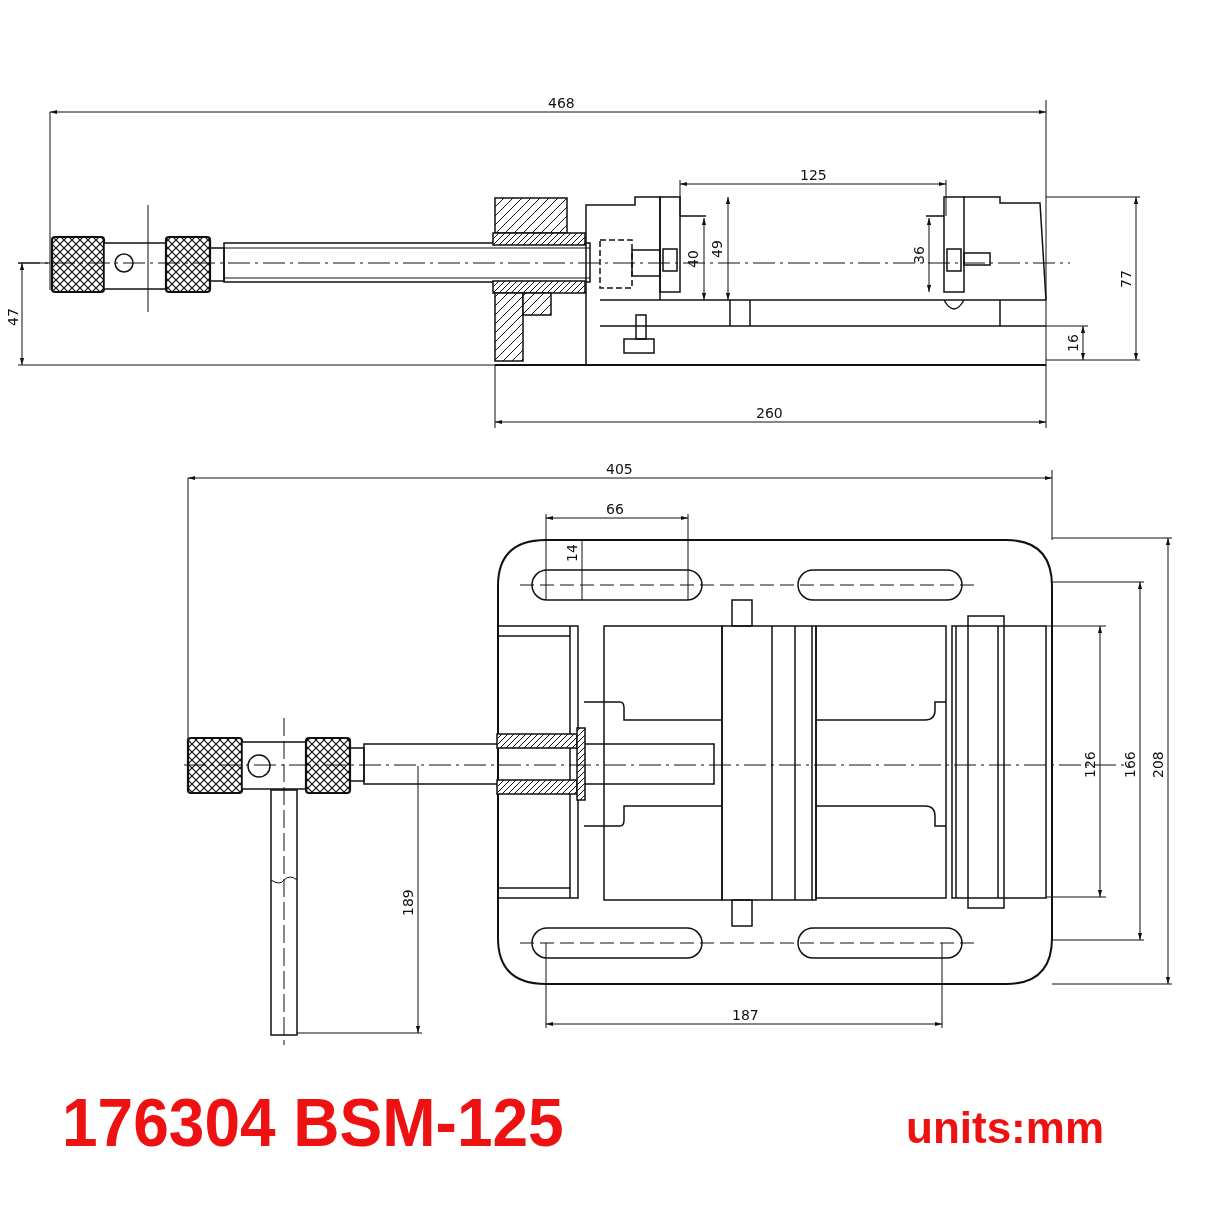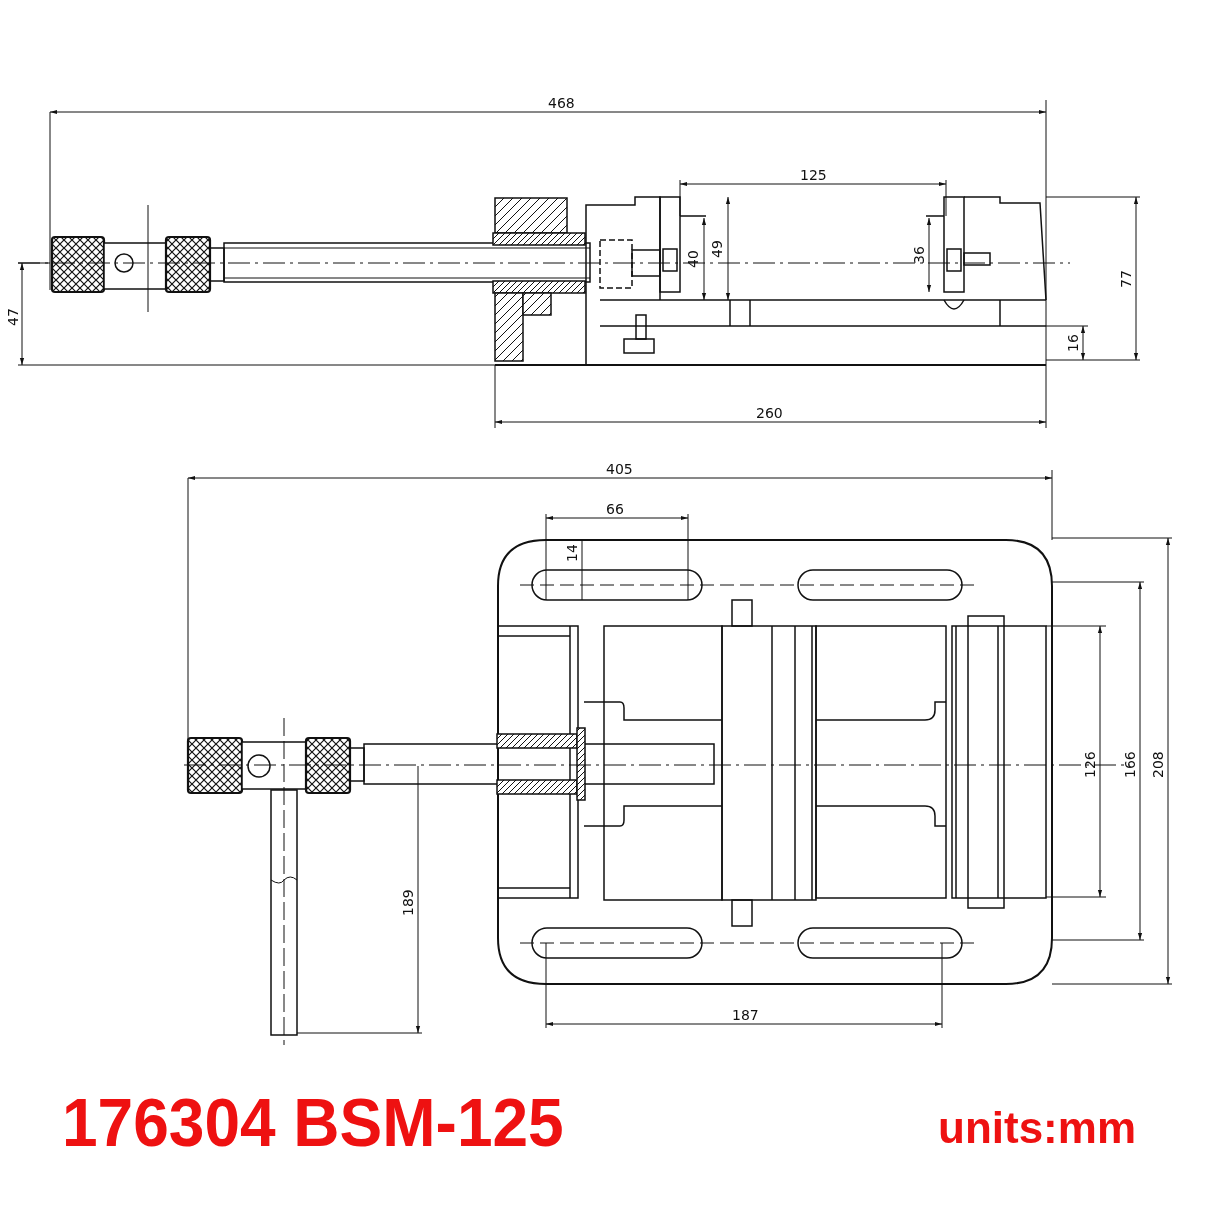--- a/index.html
+++ b/index.html
@@ -1,20 +1,20 @@
 <!DOCTYPE html>
 <html><head>
 <meta charset="utf-8">
 <style>
   html,body{margin:0;padding:0;background:#ffffff;}
   body{width:1214px;height:1214px;position:relative;overflow:hidden;font-family:"DejaVu Sans",sans-serif;}
   svg#drawing{position:absolute;left:0;top:0;}
   .dim-text{font-family:"DejaVu Sans",sans-serif;font-size:14px;fill:#111;}
   .title{position:absolute;left:62px;top:1082px;color:#ee1111;font-family:"Liberation Sans",sans-serif;font-weight:bold;font-size:64px;letter-spacing:0px;transform:scaleY(1.08);transform-origin:left top;}
-  .units{position:absolute;left:938px;top:1103px;color:#ee1111;font-family:"Liberation Sans",sans-serif;font-weight:bold;font-size:44px;}
+  .units{position:absolute;left:906px;top:1103px;color:#ee1111;font-family:"Liberation Sans",sans-serif;font-weight:bold;font-size:44px;}
 </style>
 </head>
 <body>
 
 <svg id="drawing" width="1214" height="1214" viewBox="0 0 1214 1214" xmlns="http://www.w3.org/2000/svg">
   <defs>
     <pattern id="knurl" width="8" height="8" patternUnits="userSpaceOnUse">
       <rect width="8" height="8" fill="#fff"></rect>
       <path d="M0 0 L8 8 M8 0 L0 8" stroke="#111" stroke-width="1.2"></path>
     </pattern>

